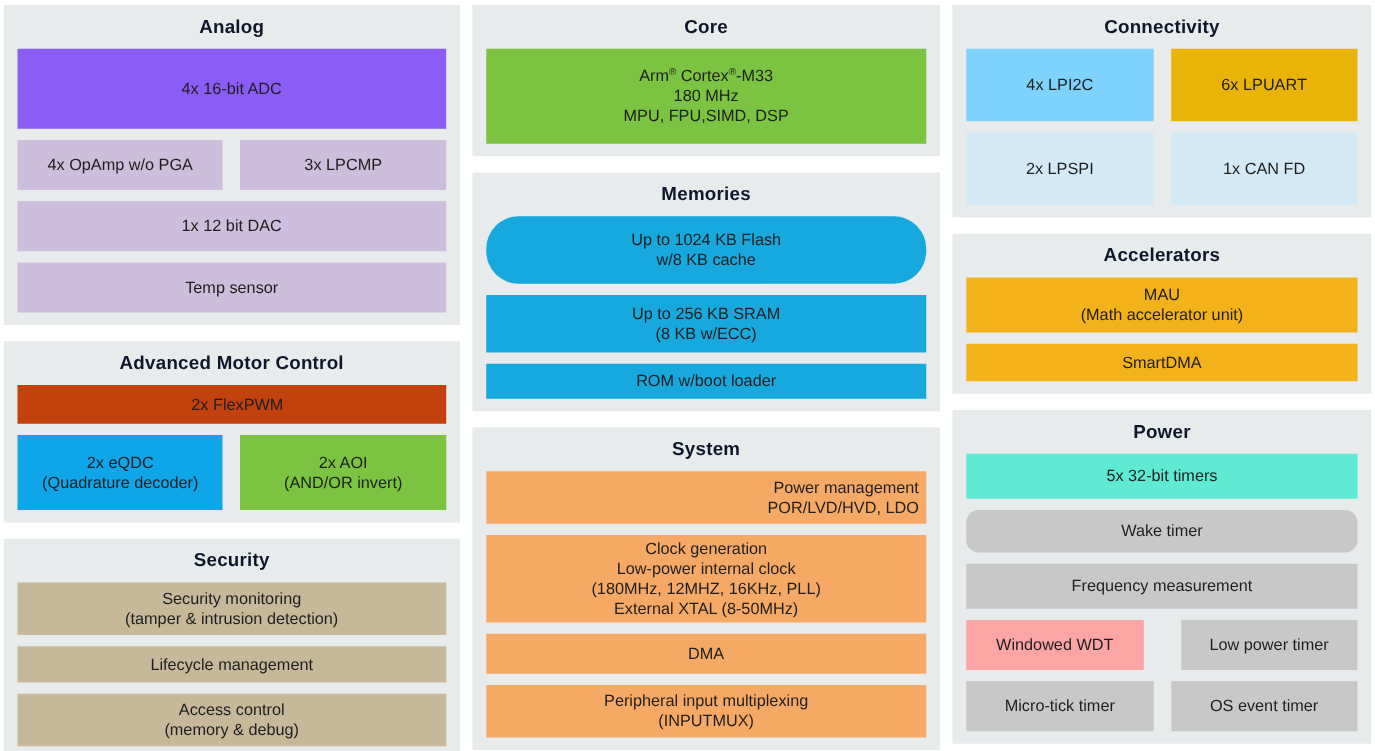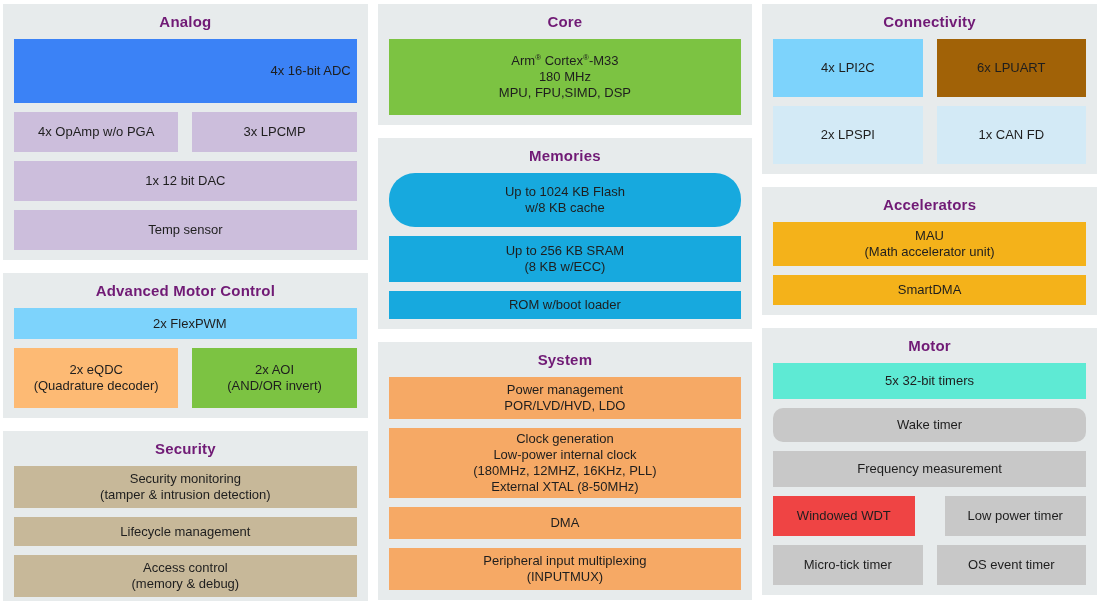--- a/index.html
+++ b/index.html
@@ -8,41 +8,41 @@
     width:1100px;height:601px;box-sizing:border-box;
     padding:4px 3px;display:flex;gap:10px;align-items:flex-start;
   }
   .column{display:flex;flex-direction:column;gap:13px;}
   .column:nth-child(1){width:379px;}
   .column:nth-child(2){width:389px;}
   .column:nth-child(3){width:348px;}
   .panel{box-sizing:border-box;width:100%;padding:6px 11px 10px 11px;}
   .panel-title{
     margin:3px 0 9px 0;text-align:center;
-    font-size:15px;font-weight:bold;color:#701a75;letter-spacing:0.2px;
+    font-size:15px;font-weight:bold;color:#0f172a;letter-spacing:0.2px;
   }
   .row{display:flex;gap:14px;margin-bottom:9px;}
   .row:last-child{margin-bottom:0;}
   .block{
     flex:1 1 0;display:flex;flex-direction:column;justify-content:center;align-items:center;
     text-align:center;font-size:13px;line-height:1.22;color:#1e1e1e;
     box-sizing:border-box;padding:3px 6px;
   }
   .block .line{white-space:nowrap;}
   .block sup{font-size:8px;line-height:0;vertical-align:super;}
 </style>
 </head>
 <body>
 
 <div id="diagram">
     <div class="column">
       <section class="panel" style="background: rgb(231, 235, 236);">
         <h2 class="panel-title">Analog</h2>
         <div class="row">
-          <div class="block" style="background: #3b82f6; min-height: 64px; align-items: flex-end;">
+          <div class="block" style="background: #8b5cf6; min-height: 64px;">
             <div class="line">4x 16-bit ADC</div>
           </div>
         </div>
         <div class="row">
           <div class="block" style="background: rgb(204, 190, 220); min-height: 40px; align-items: center;">
             <div class="line">4x OpAmp w/o PGA</div>
           </div>
           <div class="block" style="background: rgb(204, 190, 220); min-height: 40px;">
             <div class="line">3x LPCMP</div>
           </div>
@@ -54,26 +54,26 @@
         </div>
         <div class="row">
           <div class="block" style="background: rgb(204, 190, 220); min-height: 40px;">
             <div class="line">Temp sensor</div>
           </div>
         </div>
       </section>
       <section class="panel" style="background: rgb(231, 235, 236);">
         <h2 class="panel-title">Advanced Motor Control</h2>
         <div class="row">
-          <div class="block" style="background: #7dd3fc; min-height: 31px; padding-left: 15px;">
+          <div class="block" style="background: #c2410c; min-height: 31px; padding-left: 15px;">
             <div class="line">2x FlexPWM</div>
           </div>
         </div>
         <div class="row">
-          <div class="block" style="background: #fdba74; min-height: 60px;">
+          <div class="block" style="background: #0ea5e9; min-height: 60px;">
             <div class="line">2x eQDC</div>
             <div class="line">(Quadrature decoder)</div>
           </div>
           <div class="block" style="background: rgb(124, 195, 66); min-height: 60px;">
             <div class="line">2x AOI</div>
             <div class="line">(AND/OR invert)</div>
           </div>
         </div>
       </section>
       <section class="panel" style="background: rgb(231, 235, 236);">
@@ -124,21 +124,21 @@
         </div>
         <div class="row">
           <div class="block" style="background: rgb(23, 169, 222); min-height: 28px;">
             <div class="line">ROM w/boot loader</div>
           </div>
         </div>
       </section>
       <section class="panel" style="background: rgb(231, 235, 236);">
         <h2 class="panel-title">System</h2>
         <div class="row">
-          <div class="block" style="background: rgb(246, 169, 101); min-height: 42px;">
+          <div class="block" style="background: rgb(246, 169, 101); min-height: 42px; align-items: flex-end;">
             <div class="line">Power management</div>
             <div class="line">POR/LVD/HVD, LDO</div>
           </div>
         </div>
         <div class="row">
           <div class="block" style="background: rgb(246, 169, 101); min-height: 70px;">
             <div class="line">Clock generation</div>
             <div class="line">Low-power internal clock</div>
             <div class="line">(180MHz, 12MHZ, 16KHz, PLL)</div>
             <div class="line">External XTAL (8-50MHz)</div>
@@ -157,21 +157,21 @@
         </div>
       </section>
     </div>
     <div class="column">
       <section class="panel" style="background: rgb(231, 235, 236);">
         <h2 class="panel-title">Connectivity</h2>
         <div class="row">
           <div class="block" style="background: #7dd3fc; min-height: 58px;">
             <div class="line">4x LPI2C</div>
           </div>
-          <div class="block" style="background: #a16207; min-height: 58px;">
+          <div class="block" style="background: #eab308; min-height: 58px;">
             <div class="line">6x LPUART</div>
           </div>
         </div>
         <div class="row">
           <div class="block" style="background: rgb(211, 234, 246); min-height: 58px;">
             <div class="line">2x LPSPI</div>
           </div>
           <div class="block" style="background: rgb(211, 234, 246); min-height: 58px;">
             <div class="line">1x CAN FD</div>
           </div>
@@ -185,38 +185,38 @@
             <div class="line">(Math accelerator unit)</div>
           </div>
         </div>
         <div class="row">
           <div class="block" style="background: rgb(244, 178, 26); min-height: 30px;">
             <div class="line">SmartDMA</div>
           </div>
         </div>
       </section>
       <section class="panel" style="background: rgb(231, 235, 236);">
-        <h2 class="panel-title">Motor</h2>
+        <h2 class="panel-title">Power</h2>
         <div class="row">
           <div class="block" style="background: #5eead4; min-height: 36px;">
             <div class="line">5x 32-bit timers</div>
           </div>
         </div>
         <div class="row">
           <div class="block" style="background: rgb(200, 200, 200); min-height: 34px; border-radius: 10px;">
             <div class="line">Wake timer</div>
           </div>
         </div>
         <div class="row">
           <div class="block" style="background: rgb(200, 200, 200); min-height: 36px;">
             <div class="line">Frequency measurement</div>
           </div>
         </div>
         <div class="row">
-          <div class="block" style="background: #ef4444; min-height: 40px;">
+          <div class="block" style="background: #fca5a5; min-height: 40px;">
             <div class="line">Windowed WDT</div>
           </div>
           <div class="block" style="background: rgb(200, 200, 200); min-height: 40px; margin-left: 16px;">
             <div class="line">Low power timer</div>
           </div>
         </div>
         <div class="row">
           <div class="block" style="background: rgb(200, 200, 200); min-height: 40px;">
             <div class="line">Micro-tick timer</div>
           </div>

